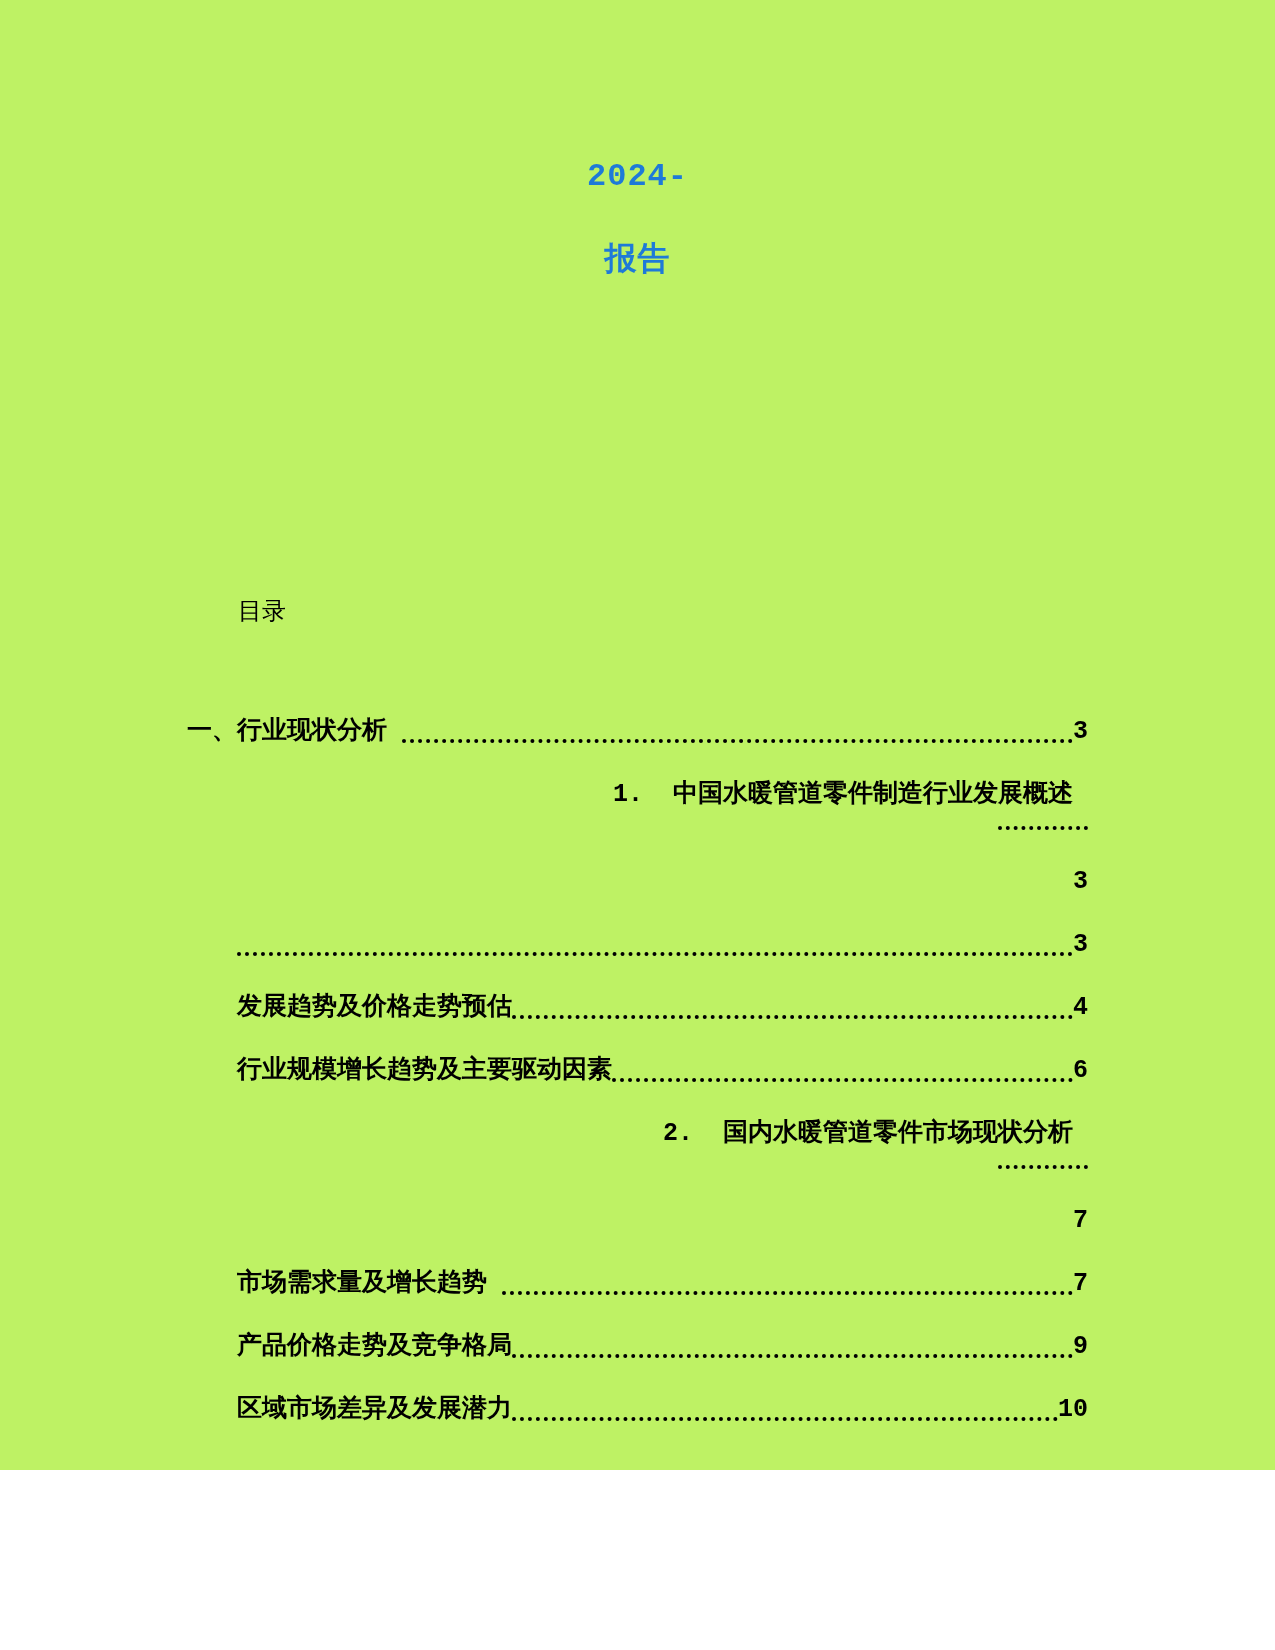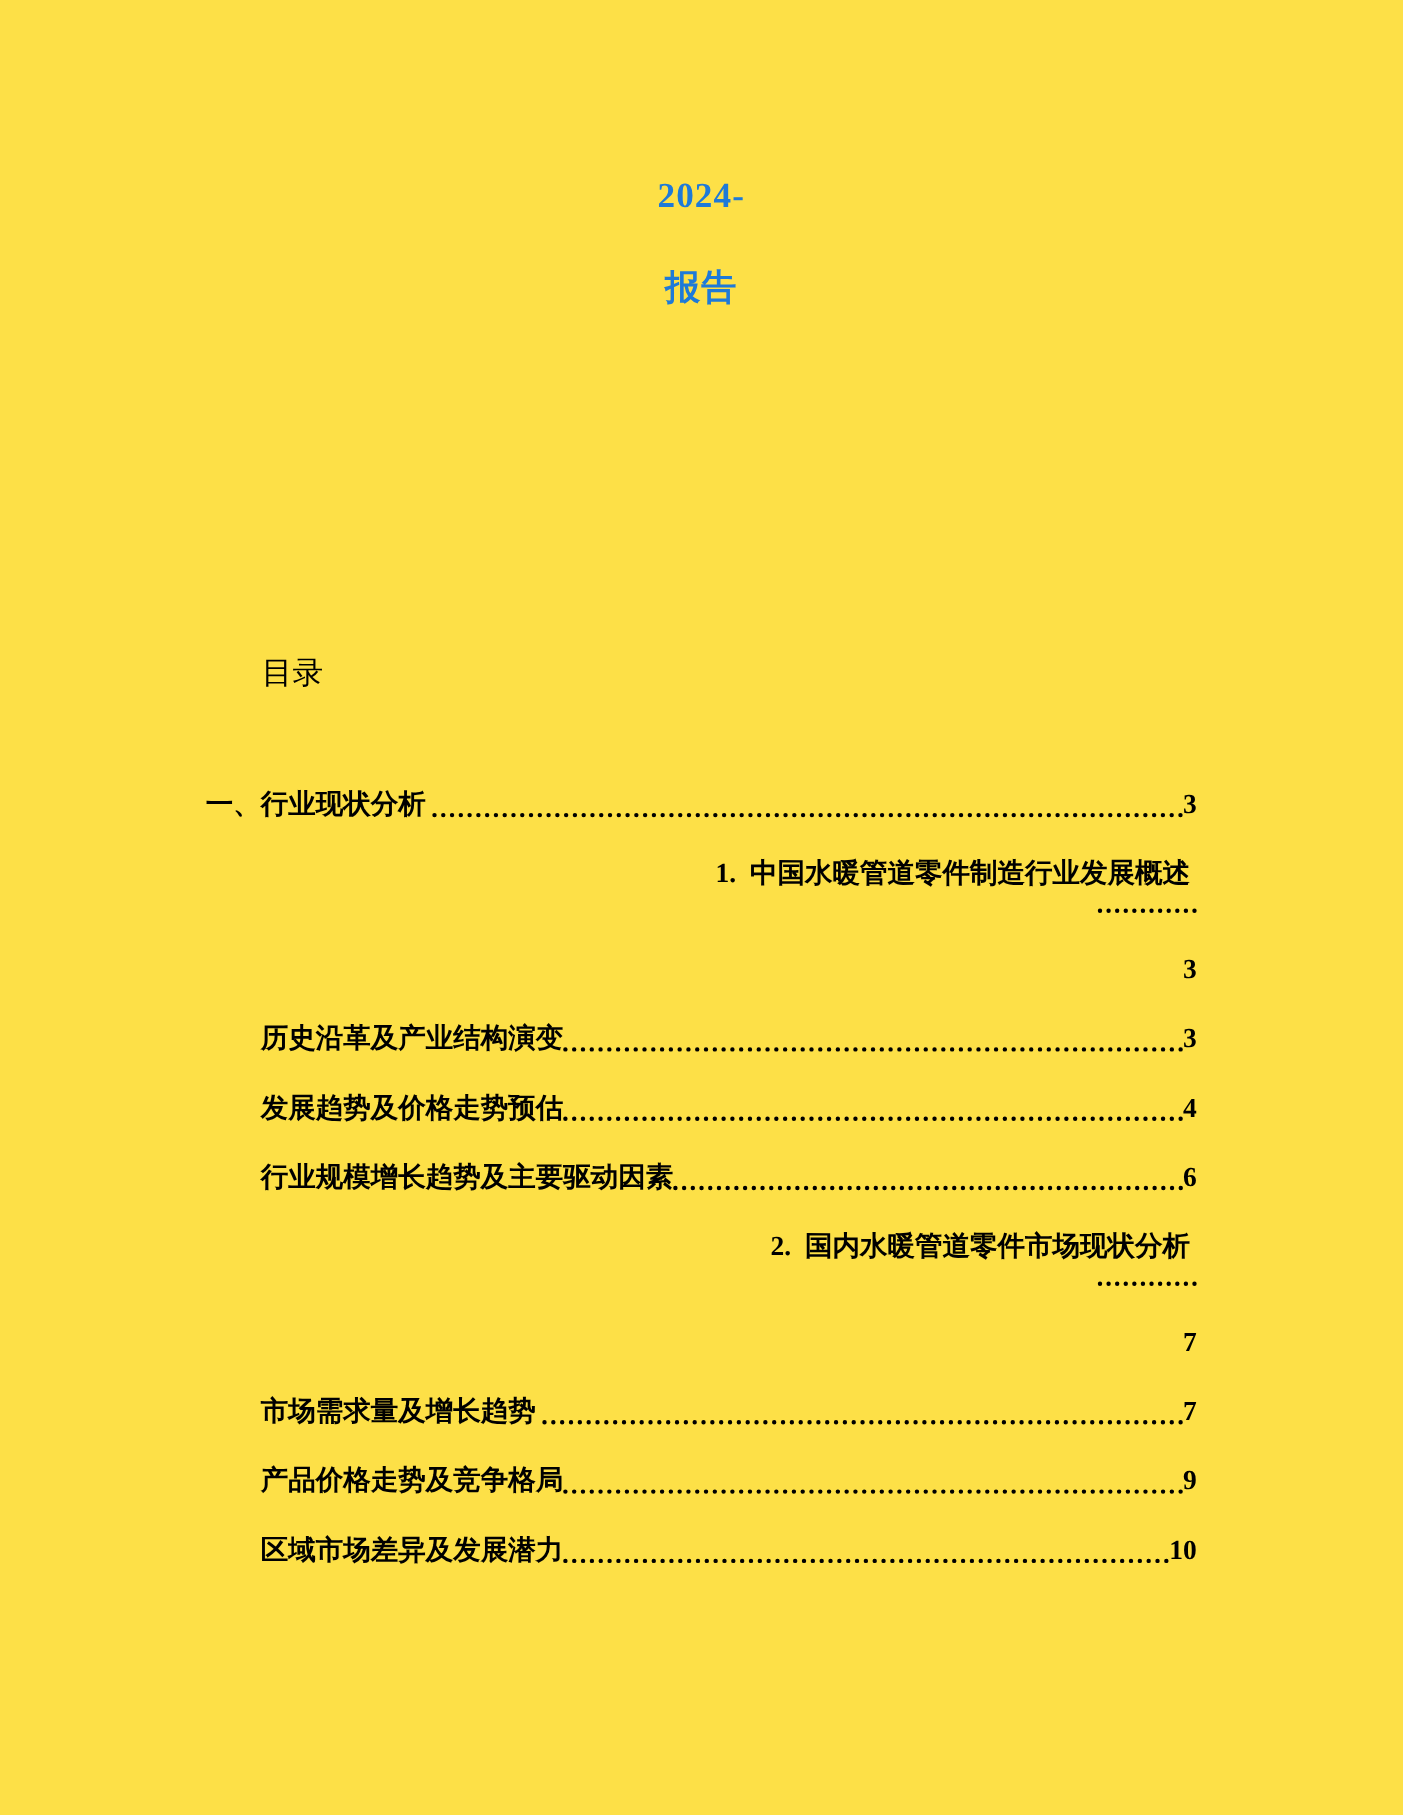--- a/index.html
+++ b/index.html
@@ -3,44 +3,44 @@
 <meta charset="utf-8">
 <style>
   html, body {
     margin: 0;
     padding: 0;
     background: #ffffff;
   }
   .page {
     position: relative;
     width: 1275px;
-    height: 1650px;
-    background: #fde047;
+    height: 1470px;
+    background: #bef264;
     overflow: hidden;
-    font-family: Liberation Serif, serif;
+    font-family: Liberation Mono, monospace;
     color: #000000;
   }
   .content {
     position: absolute;
     left: 187px;
     top: 0;
     width: 901px;
   }
   .title-block {
     margin-top: 135px;
     text-align: center;
     font-size: 32px;
     font-weight: bold;
     line-height: 84px;
     letter-spacing: 1px;
   }
   .toc-heading {
     margin-top: 295px;
     padding-left: 51px;
-    font-size: 28px;
+    font-size: 24px;
     font-weight: 400;
     line-height: 30px;
   }
   .toc-list {
     margin-top: 72px;
     text-align: right;
   }
   .toc-row {
     display: flex;
     align-items: flex-end;
@@ -95,21 +95,20 @@
     <span class="page-num">3</span>
   </div>
 
   <div class="toc-row level-2">
     <span class="label">1.  中国水暖管道零件制造行业发展概述 </span>
     <span class="leader"></span>
     <span class="page-num">3</span>
   </div>
 
   <div class="toc-row level-3">
-    <span class="label">历史沿革及产业结构演变</span>
     <span class="leader"></span>
     <span class="page-num">3</span>
   </div>
 
   <div class="toc-row level-3">
     <span class="label">发展趋势及价格走势预估</span>
     <span class="leader"></span>
     <span class="page-num">4</span>
   </div>
 

